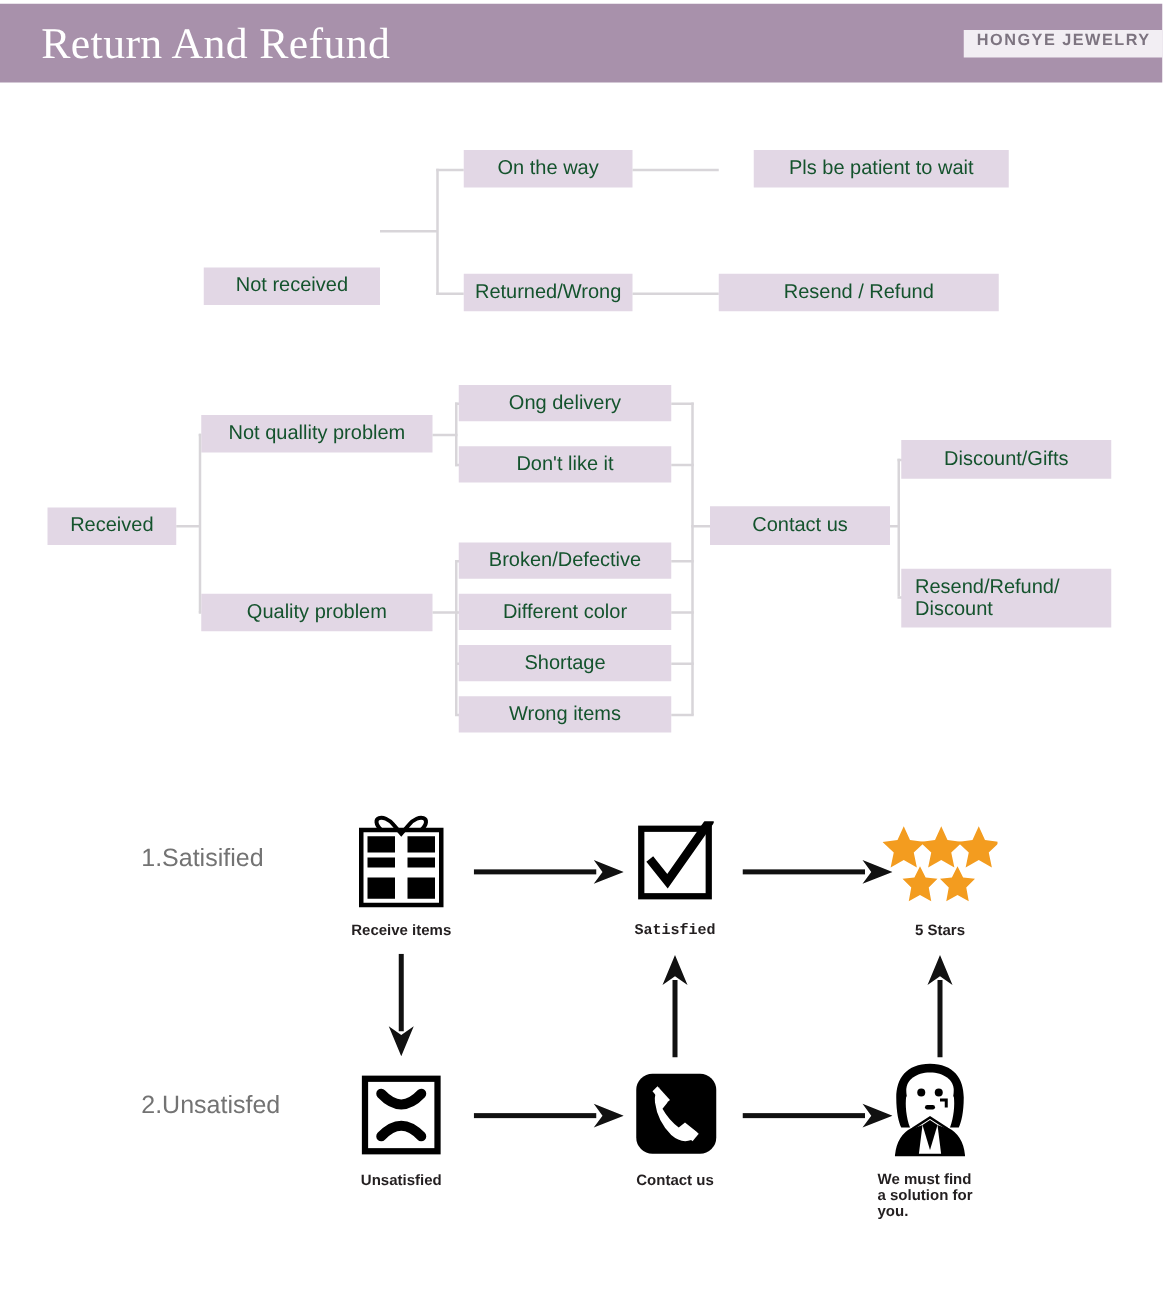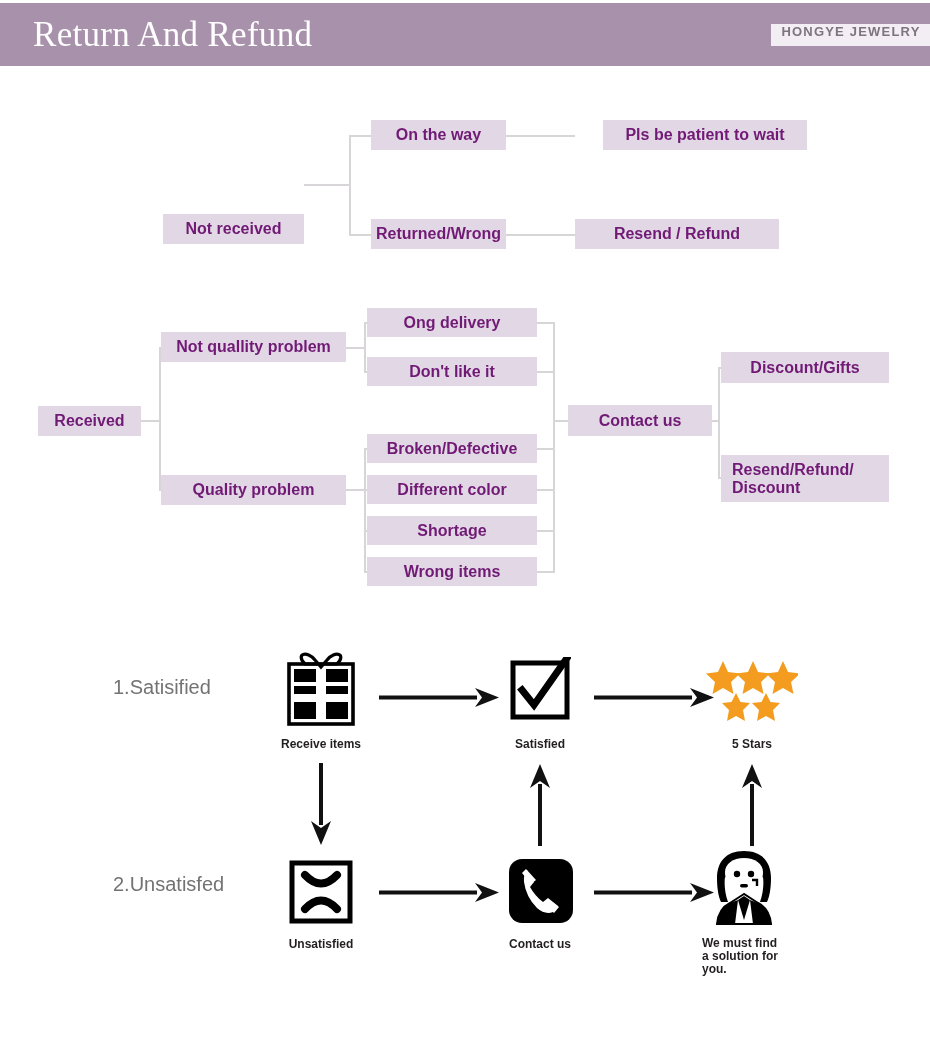--- a/index.html
+++ b/index.html
@@ -46,28 +46,27 @@
     font-weight: bold;
     letter-spacing: 1.2px;
     color: #7d7480;
     white-space: nowrap;
   }
 
   
   .fbox {
     position: absolute;
     background: #e2d7e5;
-    color: #701a75;
+    color: #14532d;
     font-size: 16px;
     display: flex;
     align-items: center;
     padding: 0 10px;
     line-height: 18px;
     white-space: pre-line;
-    font-weight: bold;
   }
   .fbox.center { justify-content: center; text-align: center; }
   .fbox.left   { justify-content: flex-start; text-align: left; }
 
   .hline, .vline {
     position: absolute;
     background: #d8d5d9;
   }
   .hline { height: 2px; }
   .vline { width: 2px; }
@@ -107,21 +106,21 @@
 <div class="vline" style="left:349px; top:135px; height:101px;"></div>
 <div class="hline" style="left:349px; top:135px; width:22px;"></div>
 <div class="hline" style="left:349px; top:234px; width:22px;"></div>
 
 <div class="fbox center" style="left:371px; top:120px; width:135px; height:30px;">On the way</div>
 <div class="hline" style="left:506px; top:135px; width:69px;"></div>
 <div class="fbox center" style="left:575px; top:120px; width:204px; height:30px;margin-left:28px;">Pls be patient to wait</div>
 
 <div class="fbox center" style="left:371px; top:219px; width:135px; height:30px;">Returned/Wrong</div>
 <div class="hline" style="left:506px; top:234px; width:69px;"></div>
-<div class="fbox center" style="left:575px; top:219px; width:204px; height:30px;">Resend / Refund</div>
+<div class="fbox center" style="left:575px; top:219px; width:224px; height:30px;">Resend / Refund</div>
 
 <div class="fbox center" style="left:38px; top:406px; width:103px; height:30px;">Received</div>
 
 <div class="hline" style="left:141px; top:420px; width:19px;"></div>
 <div class="vline" style="left:159px; top:347px; height:143px;"></div>
 <div class="hline" style="left:159px; top:347px; width:2px;"></div>
 <div class="hline" style="left:159px; top:489px; width:2px;"></div>
 
 <div class="fbox center" style="left:161px; top:332px; width:185px; height:30px;">Not quallity problem</div>
 <div class="fbox center" style="left:161px; top:475px; width:185px; height:30px;">Quality problem</div>
@@ -186,21 +185,21 @@
     <path d="M96 3 L120 12.5 L96 22 L103 12.5 Z" fill="#111"></path>
   </svg>
 </div>
 
 <div class="iconwrap" style="left:509px; top:657px; width:62px; height:64px;">
   <svg width="62" height="64" viewBox="0 0 62 64">
     <rect x="4" y="6" width="54" height="54" fill="none" stroke="#000" stroke-width="5"></rect>
     <path d="M13 33 L25 48 L58 1" fill="none" stroke="#000" stroke-width="7" stroke-linecap="square"></path>
   </svg>
 </div>
-<div class="caption" style="left:480px; top:738px; width:120px;">Satisfied</div>
+<div class="caption" style="left:480px; top:738px; width:120px;font-family:Liberation Mono, monospace;">Satisfied</div>
 
 <div class="arrow" style="left:594px; top:685px; width:120px; height:26px;">
   <svg width="120" height="26" viewBox="0 0 120 26">
     <rect x="0" y="10.5" width="98" height="4" fill="#111"></rect>
     <path d="M96 3 L120 12.5 L96 22 L103 12.5 Z" fill="#111"></path>
   </svg>
 </div>
 
 <div class="iconwrap" style="left:706px; top:660px; width:92px; height:68px;">
   <svg width="92" height="68" viewBox="0 0 92 68">

